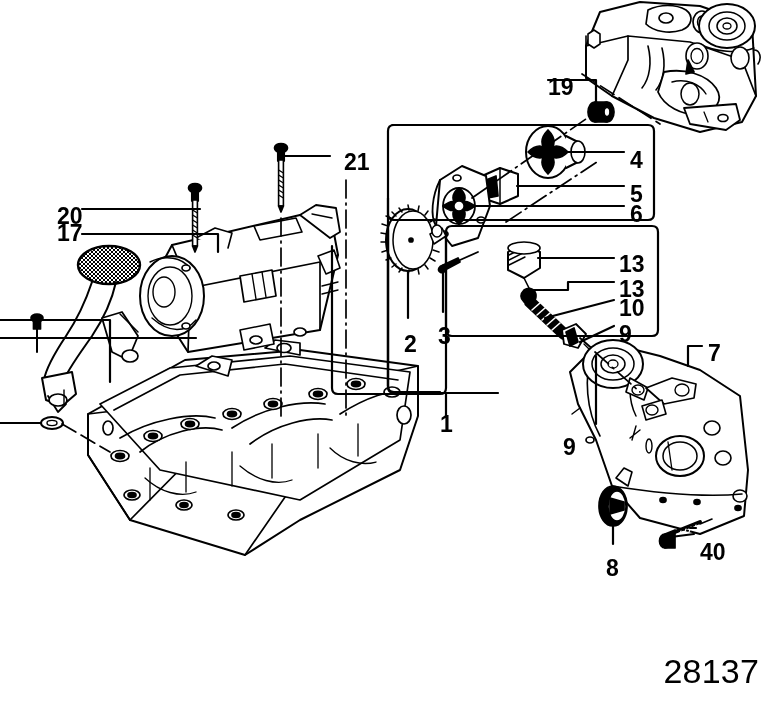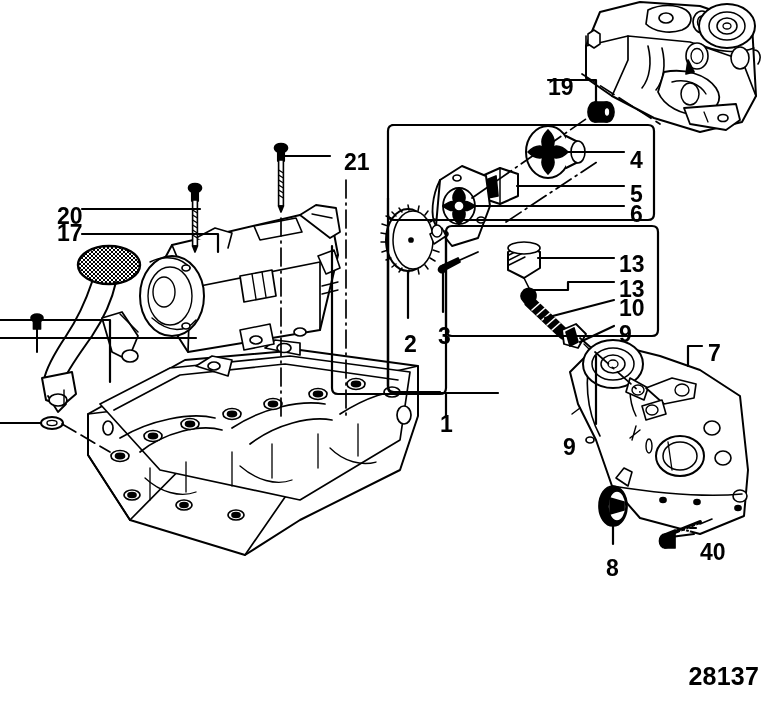--- a/index.html
+++ b/index.html
@@ -13,22 +13,22 @@
     width:761px;
     height:705px;
     background:#ffffff;
     overflow:hidden;
   }
   #art{position:absolute;left:0;top:0;width:761px;height:705px;}
   .dgid{
     position:absolute;
     right:2px;
     bottom:14px;
-    font-size:25px;
-    font-weight:bold;
+    font-size:34px;
+    font-weight:normal;
     letter-spacing:0.2px;
     color:#000;
     font-family:"Liberation Sans", sans-serif;
     margin-top:24px;
   }
   .callout{
     position:absolute;
     font-size:23px;
     font-weight:bold;
     color:#000;

